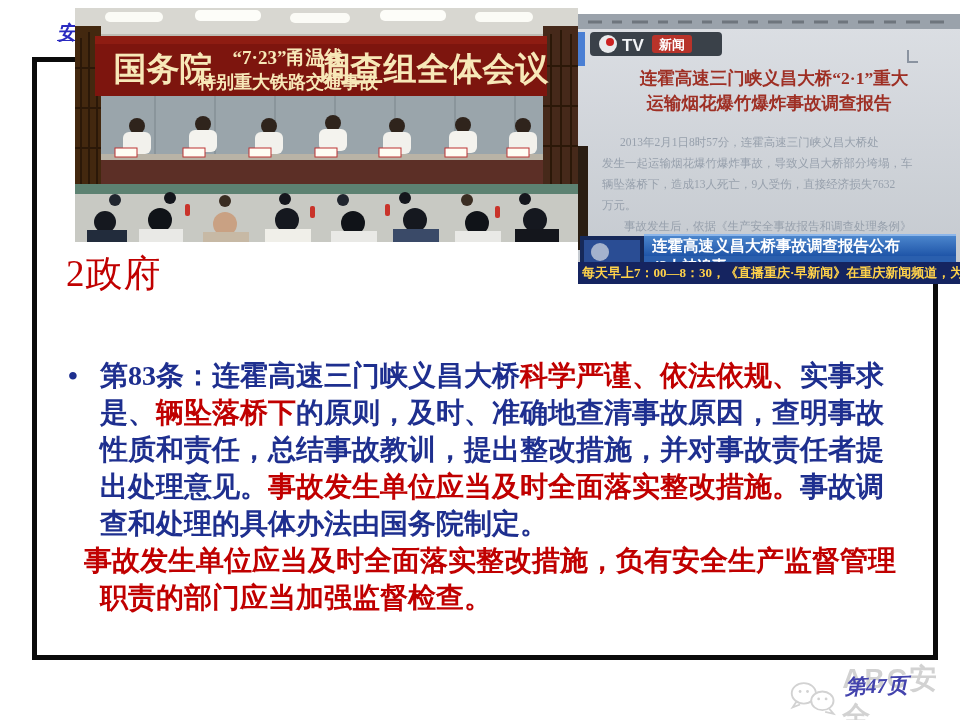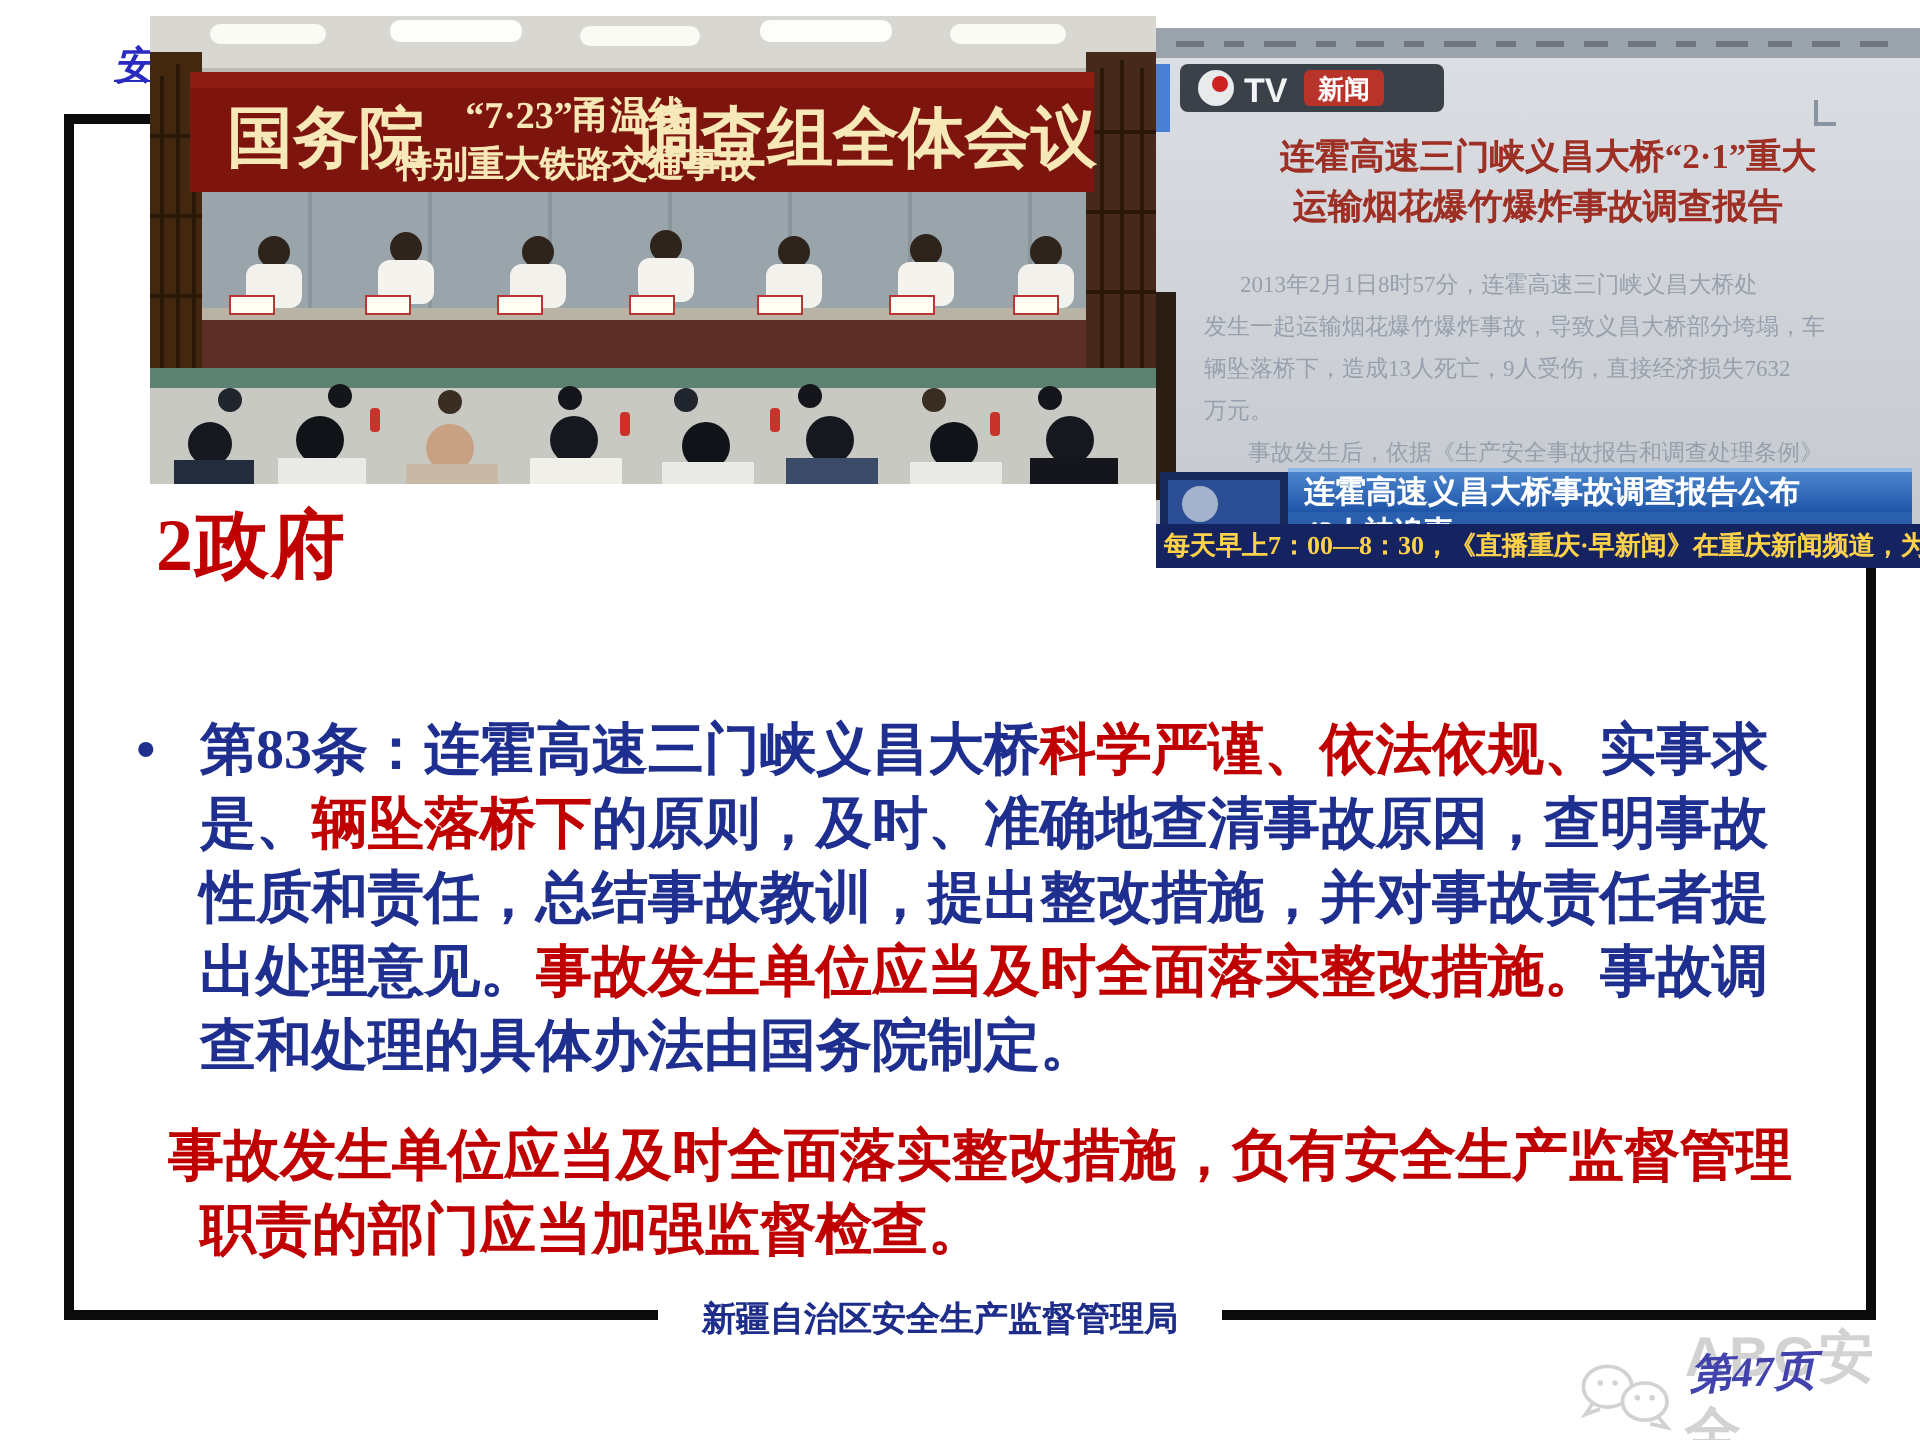--- a/index.html
+++ b/index.html
@@ -21,33 +21,33 @@
   .corner-char{position:absolute;left:57px;top:20px;z-index:2;
     font-style:italic;font-weight:bold;font-size:19px;color:#2a2ac0;
     text-decoration:underline;}
 
   
   .photo{position:absolute;z-index:3;display:block;}
   .photo-left{left:75px;top:8px;width:503px;height:234px;}
   .photo-right{left:578px;top:14px;width:382px;height:270px;}
 
   
-  .h1,.h2{position:absolute;left:78px;z-index:4;color:var(--heading-red);
-    font-weight:bold;font-size:37px;line-height:1.1;letter-spacing:1px;text-align:center;}
+  .h1,.h2{position:absolute;left:66px;z-index:4;color:var(--heading-red);
+    font-weight:normal;font-size:37px;line-height:1.1;letter-spacing:1px;text-align:center;}
   .h1{top:254px;}
   .h2{top:301px;}
 
   
   .body-text{position:absolute;left:66px;top:357px;width:868px;z-index:4;
     font-size:28px;line-height:37px;font-weight:bold;letter-spacing:0;}
   .para1{position:relative;padding-left:34px;width:836px;}
   .bullet{position:absolute;left:2px;top:0;color:var(--blue);font-size:28px;}
   .seg-blue{color:var(--blue);}
   .seg-red{color:var(--red);}
-  .para2{margin-top:18px;padding-left:34px;text-indent:-16px;width:852px;
+  .para2{padding-left:34px;text-indent:-16px;width:852px;
     color:var(--red);font-family:Liberation Serif, serif;}
 
   
   .footer{position:absolute;left:470px;top:646px;transform:translateX(-50%);
     z-index:5;background:#ffffff;padding:2px 22px;white-space:nowrap;
     color:var(--footer-blue);font-weight:bold;font-size:17px;
     font-family:"Liberation Sans","DejaVu Sans",sans-serif;}
 
   
   .watermark{position:absolute;left:788px;top:660px;z-index:6;display:flex;
@@ -264,21 +264,20 @@
   <div class="h1">2政府</div>
 
   <div class="body-text">
     <div class="para1">
       <span class="bullet">•</span>
       <span><span class="seg-blue">第83条：连霍高速三门峡义昌大桥</span><span class="seg-red">科学严谨、依法依规、</span><span class="seg-blue">实事求是、</span><span class="seg-red">辆坠落桥下</span><span class="seg-blue">的原则，及时、准确地查清事故原因，查明事故性质和责任，总结事故教训，提出整改措施，并对事故责任者提出处理意见。</span><span class="seg-red">事故发生单位应当及时全面落实整改措施。</span><span class="seg-blue">事故调查和处理的具体办法由国务院制定。</span></span>
     </div>
     <div class="para2">事故发生单位应当及时全面落实整改措施，负有安全生产监督管理职责的部门应当加强监督检查。</div>
   </div>
 
-  <div class="footer">新疆自治区安全生产监督管理局</div>
 
   <div class="watermark">
     <svg width="52" height="40" viewBox="0 0 52 40">
       <ellipse cx="17" cy="15" rx="13" ry="11" fill="none" stroke="#d2d2d2" stroke-width="2"></ellipse>
       <path d="M9 24 l-4 6 8 -3" fill="none" stroke="#d2d2d2" stroke-width="2"></path>
       <circle cx="13" cy="13" r="1.5" fill="#d2d2d2"></circle>
         <circle cx="21" cy="13" r="1.5" fill="#d2d2d2"></circle>
       <ellipse cx="37" cy="23" rx="12" ry="10" fill="#ffffff" stroke="#d2d2d2" stroke-width="2"></ellipse>
       <path d="M44 31 l5 6 -9 -2" fill="none" stroke="#d2d2d2" stroke-width="2"></path>
       <circle cx="33" cy="21" r="1.5" fill="#d2d2d2"></circle>

